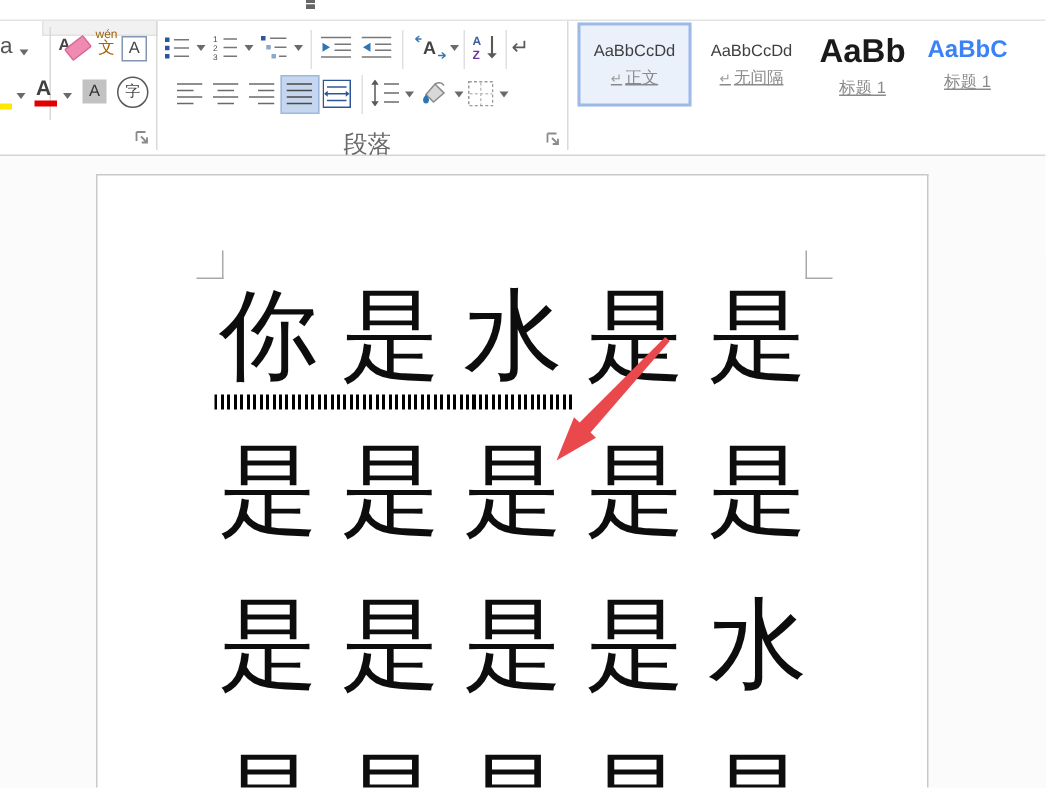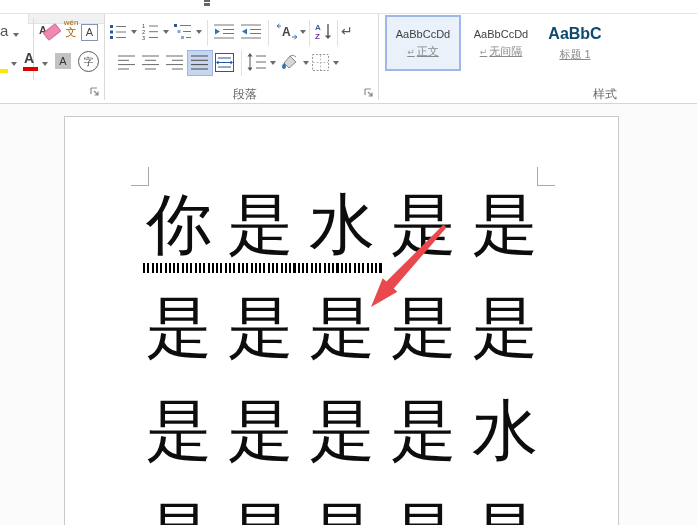--- a/index.html
+++ b/index.html
@@ -10,21 +10,21 @@
   #ribbon{position:absolute;left:0;top:0;width:697px;height:103px;background:#fff;border-bottom:1px solid #d5d5d5;}
   .top-cut-line{position:absolute;left:0;top:13px;width:697px;height:1px;background:#e3e3e3;}
   .top-cut-box{position:absolute;left:28px;top:14px;width:75px;height:9px;background:#f1f1f1;border:1px solid #e2e2e2;border-top:none;}
   .tiny-top-glyph{position:absolute;left:203px;top:0;width:8px;height:6px;}
   .tiny-top-glyph i{display:block;background:#666;}
   .tiny-top-glyph .b1{width:6px;height:2px;margin:0 auto;}
   .tiny-top-glyph .b2{width:0;height:0;margin:1px auto 0;border-left:3px solid transparent;border-right:3px solid transparent;border-top:3px solid #666;}
 
   .vsep{position:absolute;width:1px;background:#d9d9d9;}
   .vsep.small{background:#e0e0e0;}
-  .grp-label{position:absolute;font-size:12px;color:#696969;top:86px;text-align:center;}
+  .grp-label{position:absolute;font-size:16px;color:#696969;top:86px;text-align:center;}
   .caret{display:inline-block;width:0;height:0;border-left:3px solid transparent;border-right:3px solid transparent;border-top:4px solid #6a6a6a;vertical-align:middle;}
   .btn{position:absolute;cursor:default;}
   .launcher{position:absolute;width:10px;height:10px;}
 
   
   .change-case-a{position:absolute;left:0;top:22px;font-size:15px;color:#555;}
   .caret-cc{position:absolute;left:13px;top:33px;}
   .eraser-A{position:absolute;left:39px;top:24px;font-size:11px;color:#444;font-weight:bold;}
   .eraser-body{position:absolute;left:44px;top:27px;width:14px;height:8px;background:#ef8bb1;border:1px solid #d9679a;transform:rotate(-38deg);border-radius:1px;}
   .phonetic{position:absolute;left:61px;top:19px;width:20px;text-align:center;color:#a16207;line-height:1;}
@@ -43,21 +43,21 @@
   .icon-svg{display:block;}
   .sel-box{position:absolute;left:187px;top:50px;width:24px;height:24px;background:#c5d6ee;border:1px solid #9cb8e0;}
   .marks-glyph{position:absolute;left:341px;top:23px;font-size:14px;color:#595959;}
 
   
   #styles-gallery{position:absolute;left:385px;top:15px;height:60px;display:flex;align-items:flex-start;}
   .style-card{width:72px;height:52px;margin-right:2px;display:flex;flex-direction:column;justify-content:center;align-items:center;background:#fff;border:2px solid transparent;flex:0 0 auto;}
   .style-card.selected{border:2px solid #9cb9e8;background:#eaf1fb;}
   .style-card .preview{color:#3f3f3f;white-space:nowrap;}
   .style-card.size-s .preview{font-size:11px;}
-  .style-card.size-l .preview{font-size:16px;font-weight:bold;color:#0c4a6e;}
+  .style-card.size-l .preview{font-size:16px;font-weight:bold;color:#3b82f6;}
   .style-card.size-xl .preview{font-size:22px;font-weight:bold;color:#1a1a1a;}
   .style-card .stylename{font-size:11px;color:#8a8a8a;margin-top:4px;white-space:nowrap;text-decoration:underline;}
   .style-card .pilcrow{font-size:9px;color:#9a9a9a;margin-right:2px;}
   .style-card.size-xl{width:64px;}
   .style-card.size-l{width:64px;}
 
   
   #canvas{position:absolute;left:0;top:104px;width:697px;height:421px;background:#fbfbfb;}
   #page{position:absolute;left:64px;top:12px;width:553px;height:409px;background:#fff;border:1px solid #c9c9c9;border-bottom:none;}
   .cropmark{position:absolute;background:#a9a9a9;}
@@ -250,27 +250,30 @@
 
     <div id="styles-gallery">
         <div class="style-card size-s selected">
           <div class="preview">AaBbCcDd</div>
           <div class="stylename"><span class="pilcrow">↵</span>正文</div>
         </div>
         <div class="style-card size-s">
           <div class="preview">AaBbCcDd</div>
           <div class="stylename"><span class="pilcrow">↵</span>无间隔</div>
         </div>
+        <div class="style-card size-xl">
+          <div class="preview">AaBb</div>
+          <div class="stylename">标题 1</div>
+        </div>
         <div class="style-card size-l">
           <div class="preview">AaBbC</div>
           <div class="stylename">标题 1</div>
         </div>
         <div class="style-card size-xl"></div>
       </div>
-    <div class="grp-label" style="left:540px;width:130px;">样式</div>
   </div>
 
   <div id="canvas">
     <div id="page"></div>
 
     <div class="cropmark" style="left:148px;top:63px;width:1px;height:19px;"></div>
     <div class="cropmark" style="left:131px;top:81px;width:18px;height:1px;"></div>
     <div class="cropmark" style="left:537px;top:63px;width:1px;height:19px;"></div>
     <div class="cropmark" style="left:537px;top:81px;width:18px;height:1px;"></div>
 

